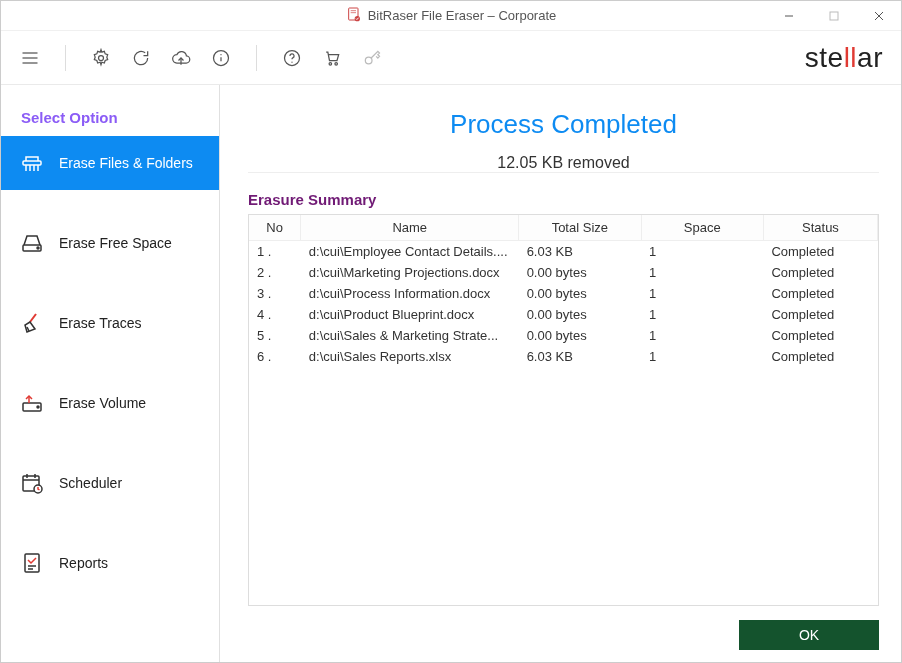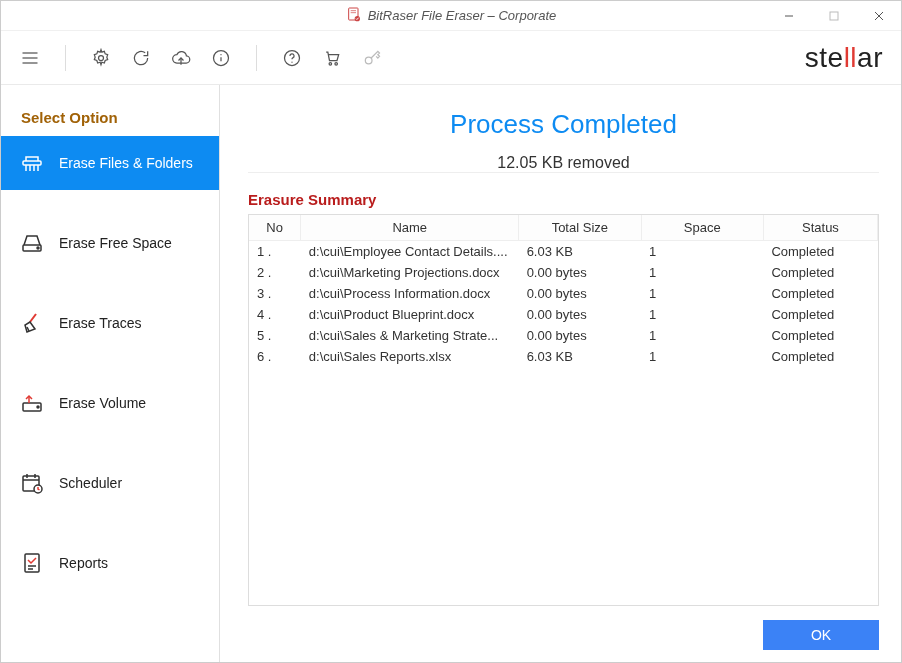--- a/index.html
+++ b/index.html
@@ -16,21 +16,20 @@
   }
   
   .titlebar {
     height: 30px;
     display: flex;
     align-items: center;
     justify-content: space-between;
     padding: 0 0 0 0;
     background: #fff;
     border-bottom: 1px solid #f0f0f0;
-    font-style: italic;
   }
   .titlebar-center {
     flex: 1;
     display: flex;
     align-items: center;
     justify-content: center;
     gap: 6px;
     color: #555;
   }
   .titlebar-center svg { width: 16px; height: 16px; }
@@ -62,21 +61,21 @@
     position: relative;
     top: -2px;
   }
   
   .content { display: flex; height: calc(100% - 30px - 54px); }
   .sidebar {
     width: 219px;
     border-right: 1px solid #e0e0e0;
     padding-top: 10px;
   }
-  .select-label { padding: 14px 20px 10px 20px; font-size: 15px; font-weight: 600; color: #a16207; }
+  .select-label { padding: 14px 20px 10px 20px; font-size: 15px; font-weight: 600; color: #8b5cf6; }
   .sb-item {
     display: flex; align-items: center; gap: 14px;
     padding: 14px 18px;
     font-size: 14px;
     color: #222;
     cursor: pointer;
     margin-bottom: 26px;
   }
   .sb-item.active {
     background: #0d8bf2;
@@ -86,21 +85,21 @@
   .sb-item .icon-wrap {
     width: 26px; height: 26px;
     display: flex; align-items: center; justify-content: center;
   }
   .sb-item svg { width: 24px; height: 24px; stroke: #333; fill: none; stroke-width: 1.5; }
   
   .panel { flex: 1; padding: 20px 22px 12px 28px; display: flex; flex-direction: column; position: relative; }
   .headline { text-align: center; color: #0d8bf2; font-size: 26px; font-weight: 400; margin: 4px 0 14px 0; }
   .subhead { text-align: center; font-size: 16px; color: #333; }
   hr.sep { border: none; border-top: 1px solid #eee; margin: 0 0 18px 0; }
-  .summary-title { font-size: 15px; font-weight: 600; margin-bottom: 6px; color: #b91c1c; }
+  .summary-title { font-size: 15px; font-weight: 600; margin-bottom: 6px; color: #701a75; }
   .grid {
     border: 1px solid #ddd;
     flex: 1;
     overflow: auto;
   }
   table { width: 100%; border-collapse: collapse; table-layout: fixed; }
   thead th {
     text-align: center;
     font-weight: 400;
     padding: 5px 8px;
@@ -123,24 +122,24 @@
   .col-size { width: 118px; }
   .col-file { width: 118px; }
   .col-status { width: 110px; }
   
   .footer {
     display: flex;
     justify-content: flex-end;
     padding-top: 14px;
   }
   .ok-btn {
-    background: #3b82f6;
+    background: #14532d;
     color: #fff;
     border: none;
-    width: 116px; height: 30px;
+    width: 140px; height: 30px;
     font-size: 14px;
     cursor: pointer;
   }
 </style>
 </head>
 <body>
 
 <div class="titlebar">
   <div style="width:135px"></div>
   <div class="titlebar-center">

